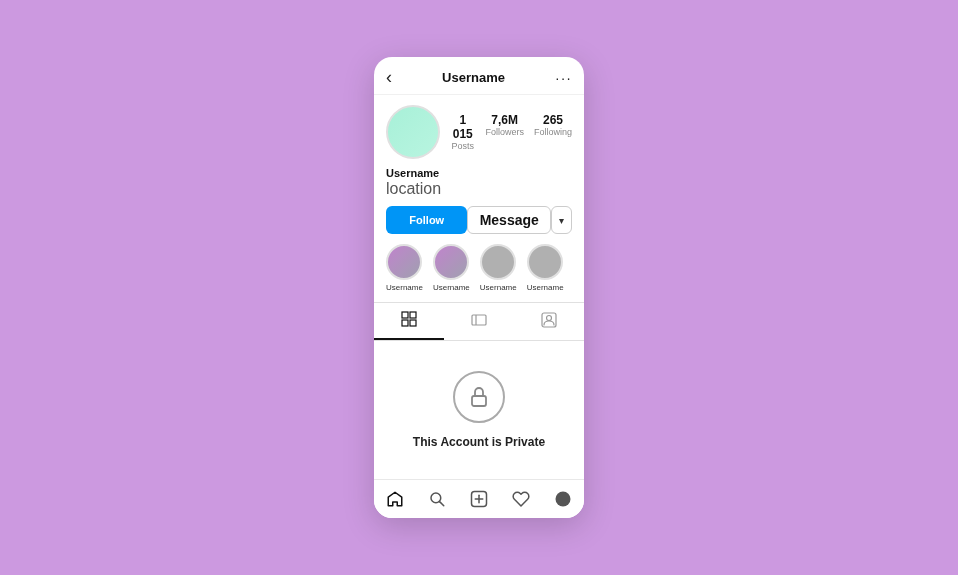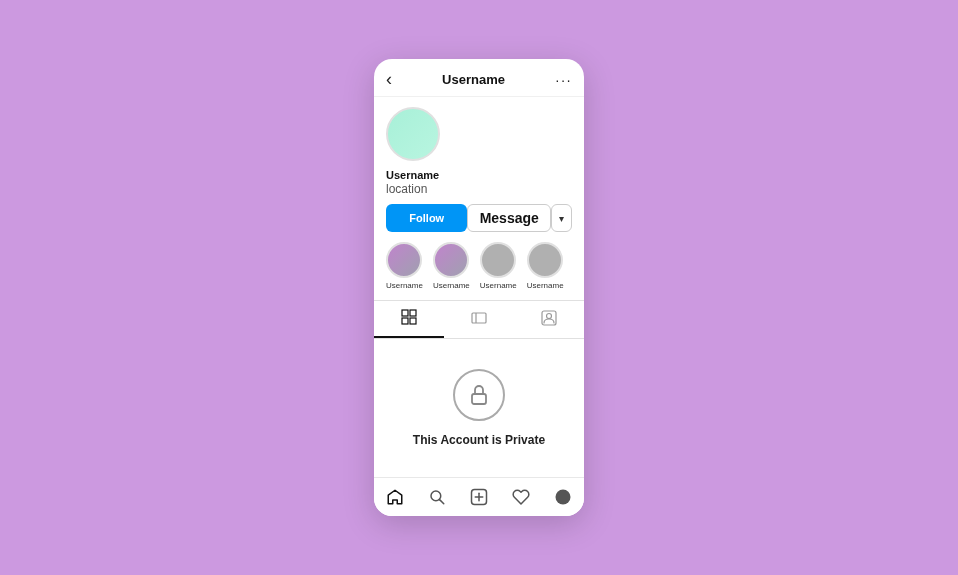--- a/index.html
+++ b/index.html
@@ -86,21 +86,21 @@
       display: block;
     }
 
     .profile-name {
       font-size: 11px;
       font-weight: 600;
       color: #111;
       margin-bottom: 1px;
     }
     .profile-location {
-      font-size: 12px;
+      font-size: 16px;
       color: #555;
       margin-bottom: 8px;
     }
 
     
     .action-buttons {
       display: flex;
       gap: 0;
       margin-bottom: 10px;
     }
@@ -247,20 +247,34 @@
 
   <div class="header">
     <span class="header-back">‹</span>
     <span class="header-title">Username</span>
     <span class="header-more">···</span>
   </div>
 
   <div class="profile-section">
     <div class="profile-top">
       <div class="avatar-wrap"></div>
+      <div class="stats-row">
+        <div class="stat-item">
+          <span class="stat-number">1 015</span>
+          <span class="stat-label">Posts</span>
+        </div>
+        <div class="stat-item">
+          <span class="stat-number">7,6M</span>
+          <span class="stat-label">Followers</span>
+        </div>
+        <div class="stat-item">
+          <span class="stat-number">265</span>
+          <span class="stat-label">Following</span>
+        </div>
+      </div>
     </div>
 
     <div class="profile-name">Username</div>
     <div class="profile-location">location</div>
 
     <div class="action-buttons">
       <button class="btn-follow">Follow</button>
       <button class="btn-message">Message</button>
       <button class="btn-dropdown">
         <span>▾</span>

